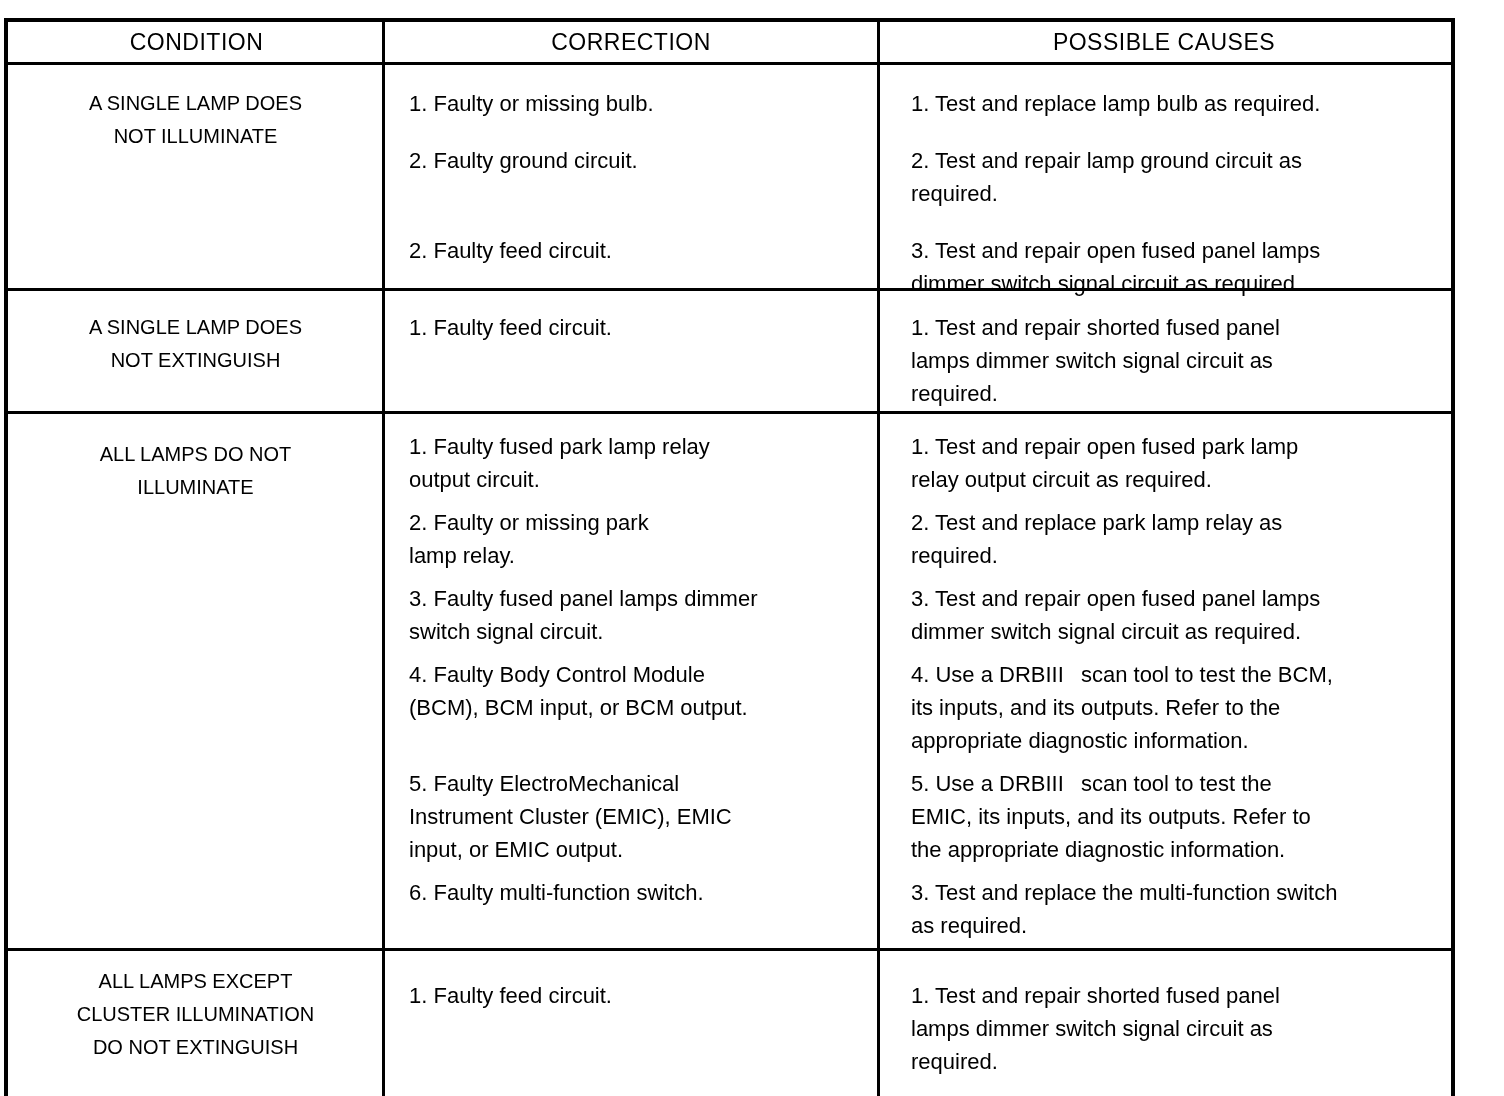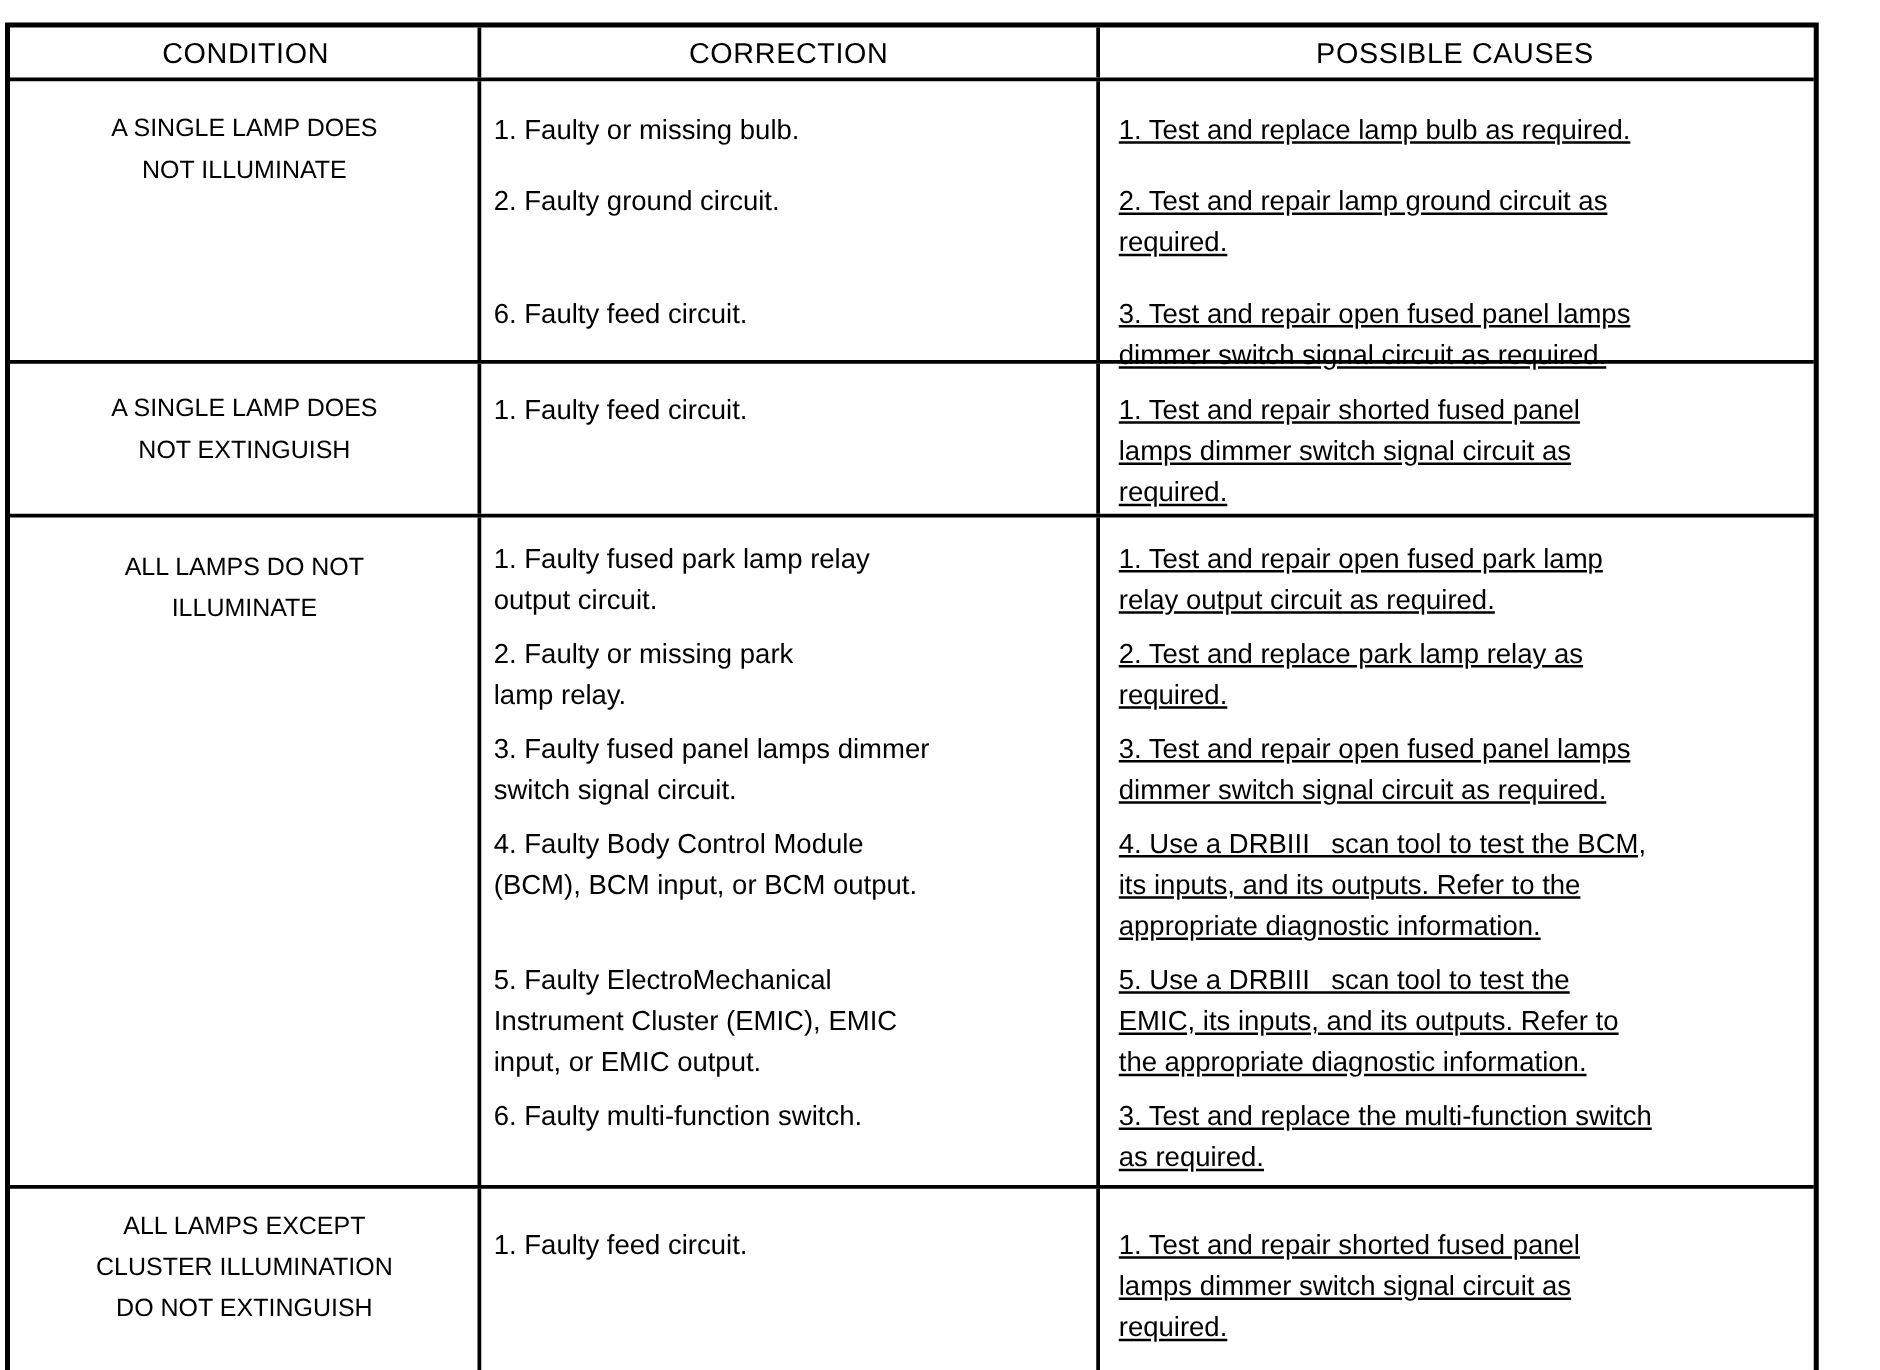--- a/index.html
+++ b/index.html
@@ -63,22 +63,22 @@
     grid-column: 2 / 4;
     display: grid;
     grid-template-columns: 492px 1fr;
     align-content: start;
   }
   .cause, .corr {
     font-size: 22px;
     line-height: 33px;
     white-space: pre-line;
   }
-  .cause { grid-column: 1; padding-left: 10px; padding-right: 8px; }
-  .corr  { grid-column: 2; padding-left: 18px; padding-right: 6px; text-decoration: underline; }
+  .cause { grid-column: 1; padding-left: 24px; padding-right: 8px; }
+  .corr  { grid-column: 2; padding-left: 34px; padding-right: 6px; }
 
   
   .row-0 .itemgrid { padding-top: 22px; row-gap: 24px; }
   .row-0 .cond     { padding-top: 22px; }
   .row-1 .itemgrid { padding-top: 20px; row-gap: 20px; }
   .row-1 .cond     { padding-top: 20px; }
   .row-2 .itemgrid { padding-top: 16px; row-gap: 10px; }
   .row-2 .cond     { }
   .row-3 .itemgrid { padding-top: 28px; }
   .row-3 .cond     { padding-top: 14px; }
@@ -97,21 +97,21 @@
 
     <div class="trow bordered row-0">
       <div class="cond">A SINGLE LAMP DOES
 NOT ILLUMINATE</div>
       <div class="itemgrid">
         <div class="cause">1. Faulty or missing bulb.</div>
         <div class="corr">1. Test and replace lamp bulb as required.</div>
         <div class="cause">2. Faulty ground circuit.</div>
         <div class="corr">2. Test and repair lamp ground circuit as
 required.</div>
-        <div class="cause">6. Faulty feed circuit.</div>
+        <div class="cause">2. Faulty feed circuit.</div>
         <div class="corr">3. Test and repair open fused panel lamps
 dimmer switch signal circuit as required.</div>
       </div>
     </div>
 
     <div class="trow bordered row-1">
       <div class="cond">A SINGLE LAMP DOES
 NOT EXTINGUISH</div>
       <div class="itemgrid">
         <div class="cause">1. Faulty feed circuit.</div>

